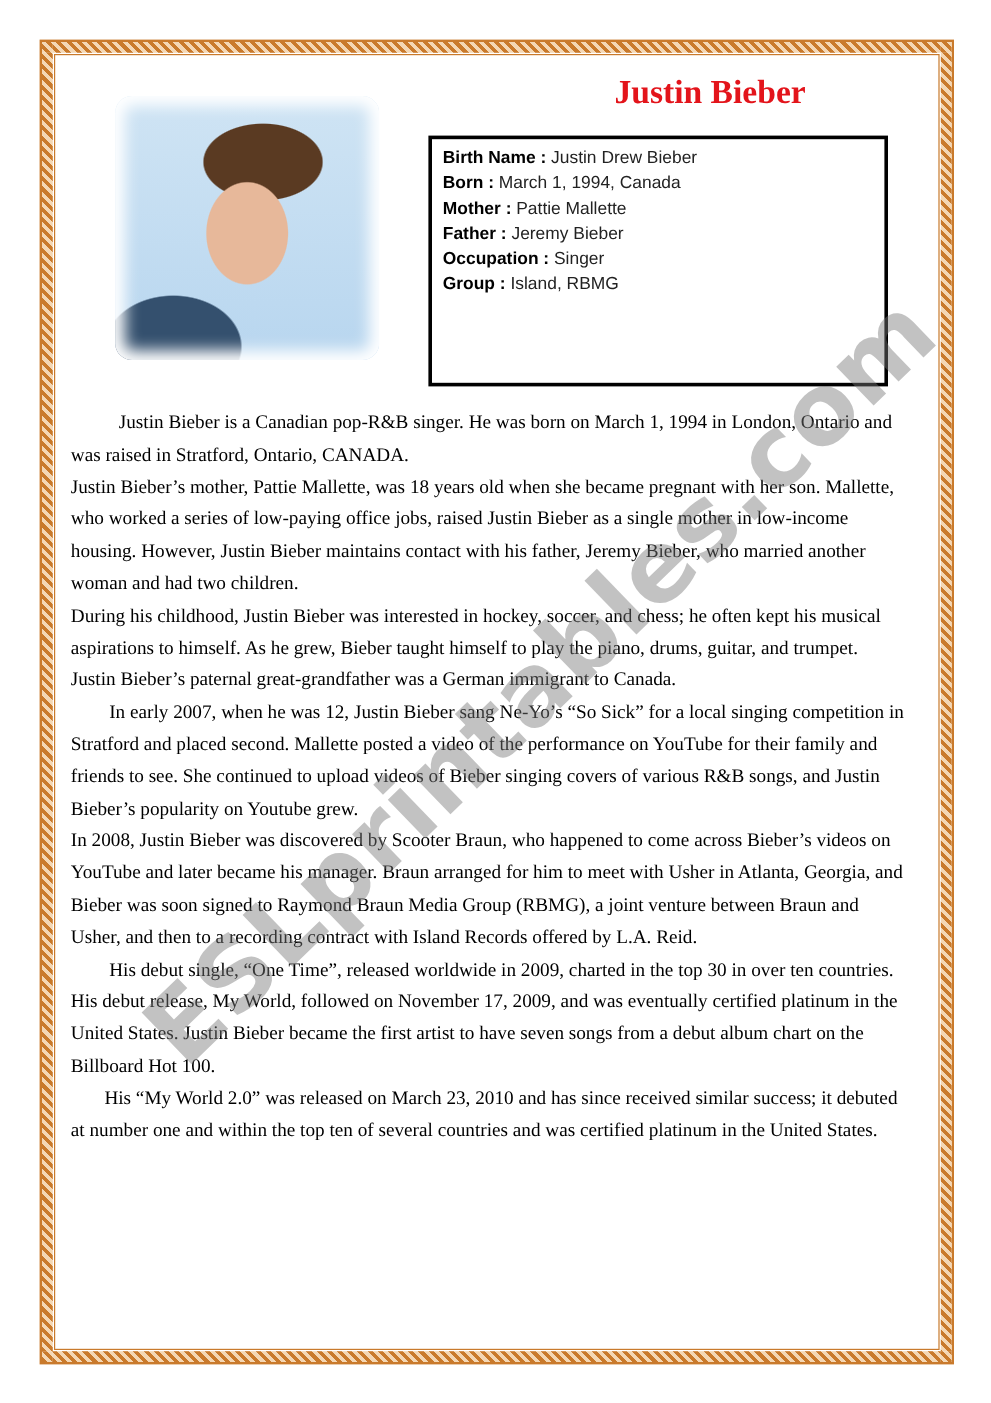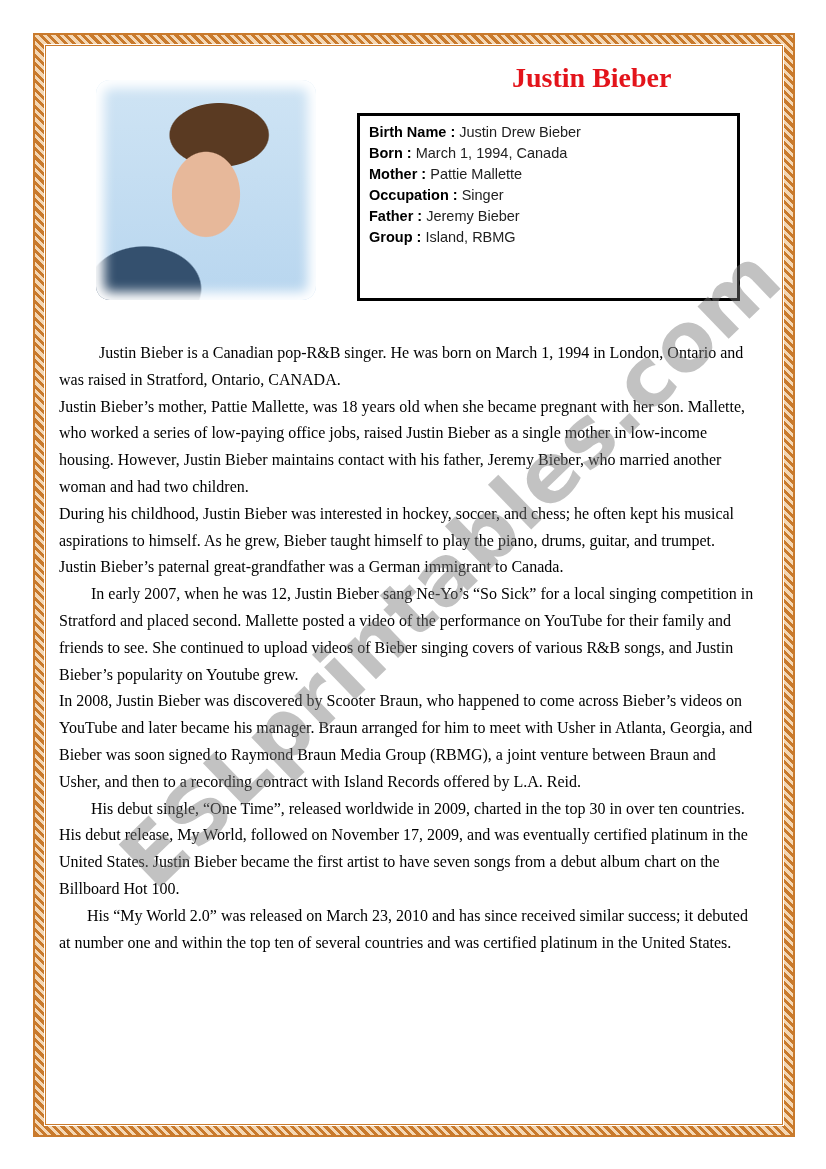--- a/index.html
+++ b/index.html
@@ -62,21 +62,21 @@
         linear-gradient(180deg, #cfe4f4 0%, #b8d6ef 100%);
       box-shadow: 0 0 12px 8px #ffffff inset;
       filter: blur(0.3px);
     }
 
     .info-box {
       position: absolute;
       left: 357px;
       top: 113px;
       width: 383px;
-      height: 188px;
+      height: 209px;
       box-sizing: border-box;
       border: 3px solid #000000;
       padding: 6px 10px 0 9px;
       font-family: "Liberation Sans", sans-serif;
       font-size: 14.5px;
       line-height: 21px;
       color: #222222;
       background: transparent;
     }
     .info-row .lbl {
@@ -134,24 +134,24 @@
   <div class="info-row">
     <span class="lbl">Birth Name :</span><span> Justin Drew Bieber</span>
   </div>
   <div class="info-row">
     <span class="lbl">Born :</span><span> March 1, 1994, Canada</span>
   </div>
   <div class="info-row">
     <span class="lbl">Mother :</span><span> Pattie Mallette</span>
   </div>
   <div class="info-row">
-    <span class="lbl">Occupation :</span><span> Singer</span>
+    <span class="lbl">Father :</span><span> Jeremy Bieber</span>
   </div>
   <div class="info-row">
-    <span class="lbl">Father :</span><span> Jeremy Bieber</span>
+    <span class="lbl">Occupation :</span><span> Singer</span>
   </div>
   <div class="info-row">
     <span class="lbl">Group :</span><span> Island, RBMG</span>
   </div>
 </div>
 
 <div class="body-text">
   <p class="indent-lg">Justin Bieber is a Canadian pop-R&amp;B singer. He was born on March 1, 1994 in London, Ontario and was raised in Stratford, Ontario, CANADA.</p>
   <p>Justin Bieber’s mother, Pattie Mallette, was 18 years old when she became pregnant with her son. Mallette, who worked a series of low-paying office jobs, raised Justin Bieber as a single mother in low-income housing. However, Justin Bieber maintains contact with his father, Jeremy Bieber, who married another woman and had two children.</p>
   <p>During his childhood, Justin Bieber was interested in hockey, soccer, and chess; he often kept his musical aspirations to himself. As he grew, Bieber taught himself to play the piano, drums, guitar, and trumpet.</p>

